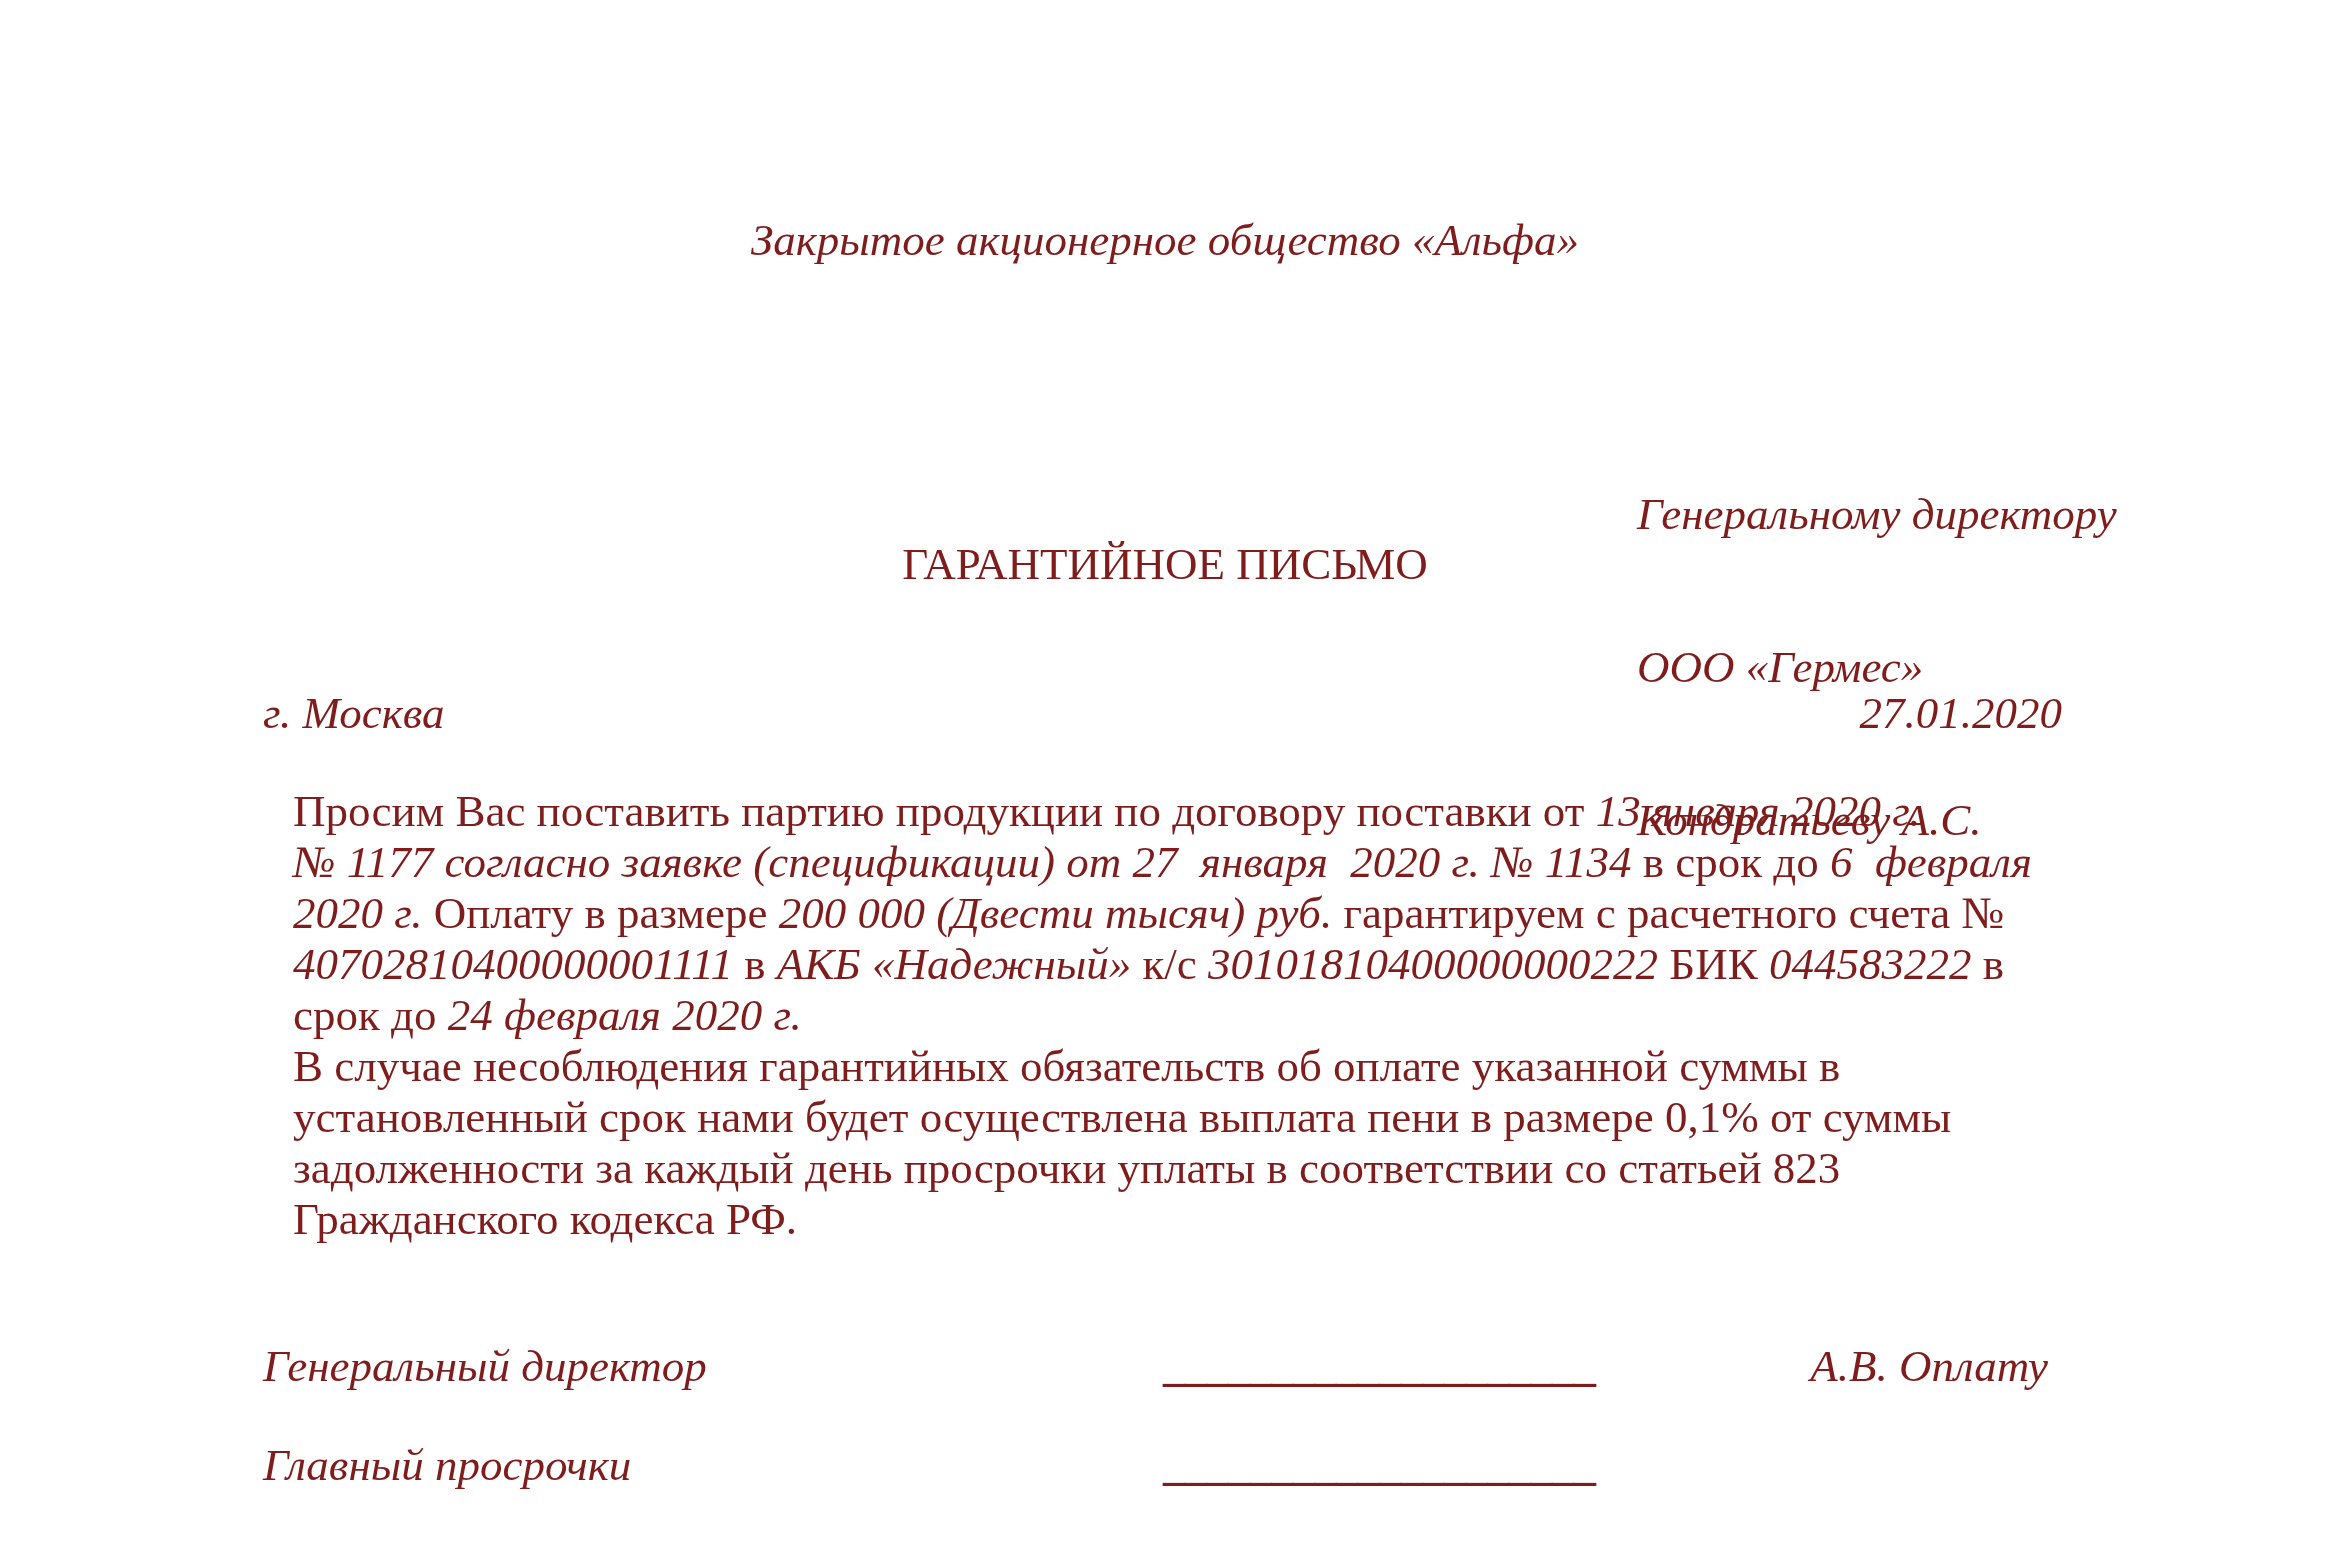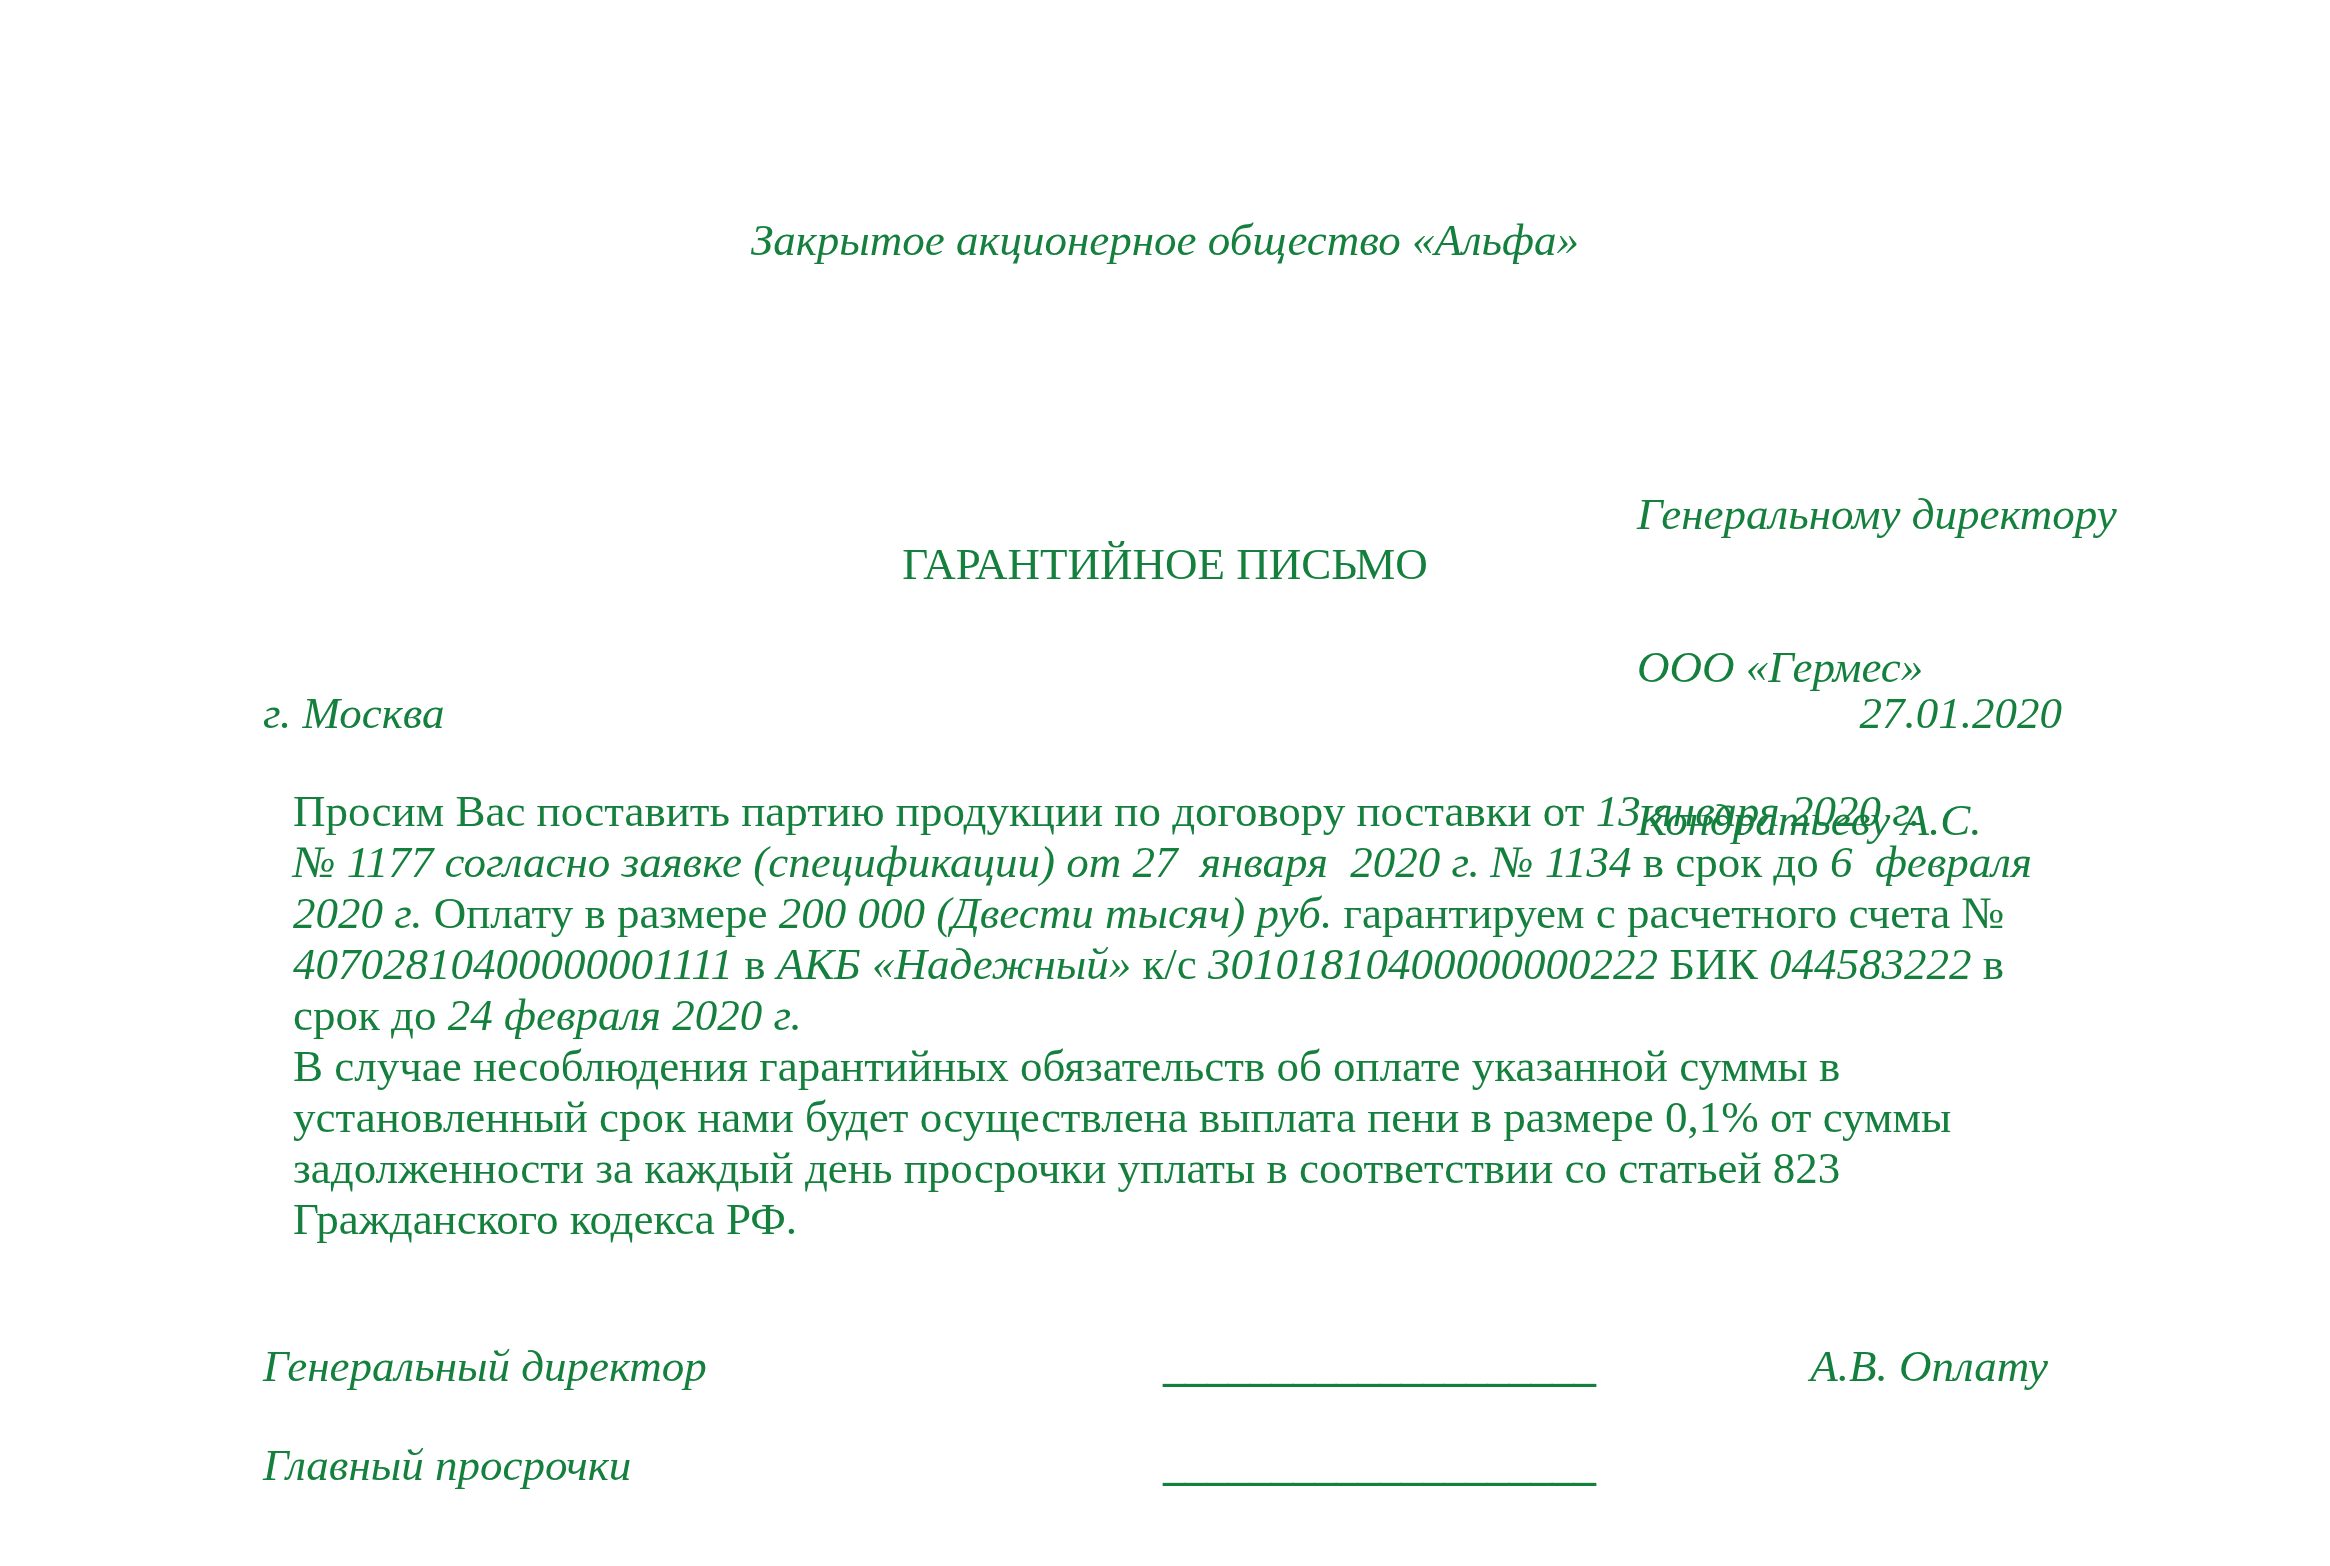--- a/index.html
+++ b/index.html
@@ -5,21 +5,21 @@
   html, body {
     margin: 0;
     padding: 0;
     background: #ffffff;
   }
   .page {
     position: relative;
     width: 2330px;
     height: 1567px;
     background: #ffffff;
-    color: #15803d;
+    color: #7f1d1d;
     font-family: "Liberation Serif", "DejaVu Serif", serif;
     font-size: 45px;
     overflow: hidden;
   }
   .it { font-style: italic; }
   .center {
     position: absolute;
     left: 0;
     width: 100%;
     text-align: center;

